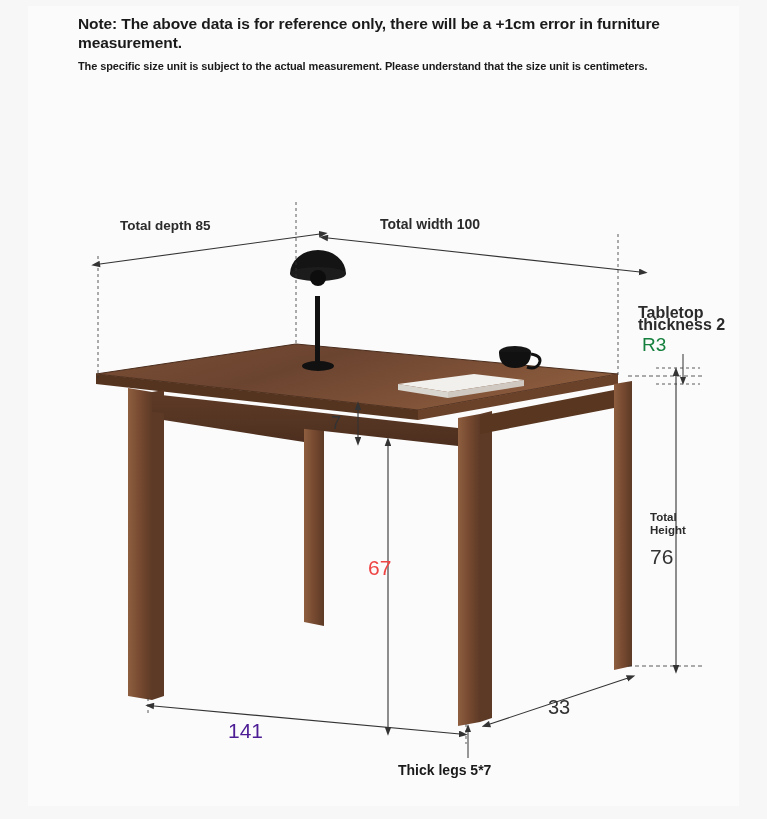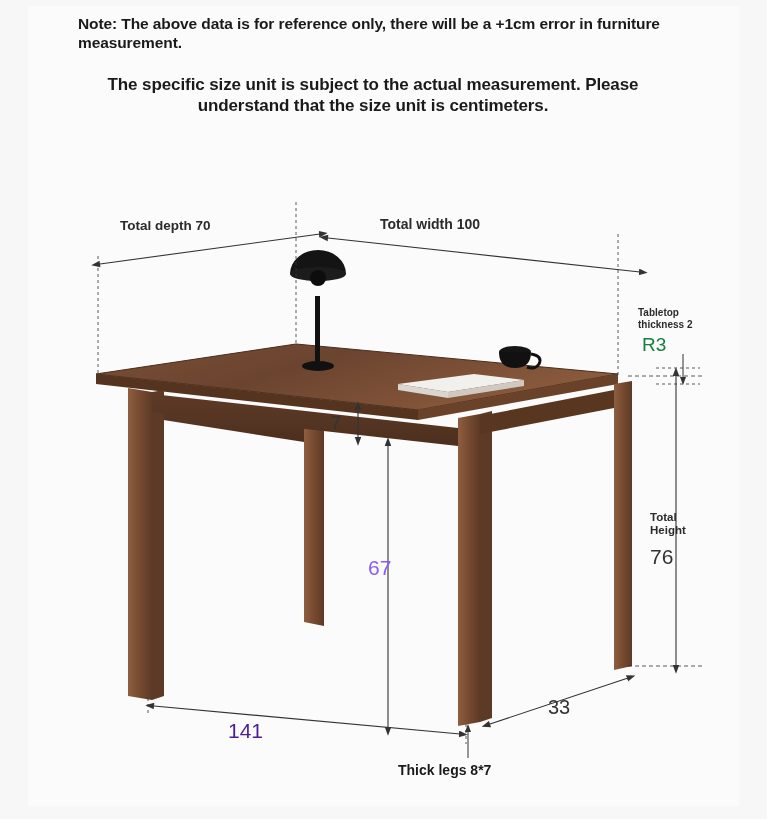--- a/index.html
+++ b/index.html
@@ -34,42 +34,41 @@
     width: 590px;
     color: #1a1a1a;
   }
   .note .line1 {
     font-size: 15.5px;
     font-weight: bold;
     line-height: 19px;
     letter-spacing: -0.1px;
   }
   .note .line2 {
-    margin-top: 22px;
-    font-size: 17px;
+    margin-top: 4px;
+    font-size: 11px;
     font-weight: bold;
     line-height: 21px;
     letter-spacing: -0.1px;
-    text-align: center;
   }
 
   
   .lbl {
     position: absolute;
     color: #2b2b2b;
     white-space: pre-line;
   }
   .lbl-depth   { left: 92px;  top: 212px; font-size: 13.5px; font-weight: bold; }
   .lbl-width   { left: 352px; top: 210px; font-size: 14px;   font-weight: bold; }
-  .lbl-thick   { left: 610px; top: 301px; font-size: 10px;   font-weight: bold; line-height: 12px; }
+  .lbl-thick   { left: 610px; top: 301px; font-size: 16px;   font-weight: bold; line-height: 12px; }
   .lbl-r3      { left: 614px; top: 328px; font-size: 19px;   font-weight: normal; color:#15803d; }
   .lbl-totalh  { left: 622px; top: 481px; font-size: 11.5px; font-weight: bold; line-height: 13px; margin-top: 24px; }
   .lbl-76      { left: 622px; top: 507px; font-size: 21px;   color: #333; margin-top: 32px; }
   .lbl-7       { left: 303px; top: 407px; font-size: 18px;   color: #333; }
-  .lbl-67      { left: 340px; top: 550px; font-size: 21px;   color: #8b5cf6; }
+  .lbl-67      { left: 340px; top: 550px; font-size: 21px;   color: #ef4444; }
   .lbl-141     { left: 200px; top: 713px; font-size: 21px;   color: #4c1d95; }
   .lbl-66      { left: 520px; top: 690px; font-size: 20px;   color: #333; }
   .lbl-legs    { left: 370px; top: 756px; font-size: 14px;   font-weight: bold; color:#1a1a1a; }
 
   svg.diagram {
     position: absolute;
     left: 0;
     top: 0;
     width: 711px;
     height: 800px;
@@ -179,28 +178,28 @@
         <line x1="126" y1="700" x2="432" y2="728" stroke-width="1.1" marker-start="url(#arrL)" marker-end="url(#arrR)"></line>
         <line x1="120" y1="692" x2="120" y2="710" stroke-width="0.8" stroke-dasharray="3,3"></line>
         <line x1="438" y1="718" x2="438" y2="738" stroke-width="0.8" stroke-dasharray="3,3"></line>
 
         <line x1="462" y1="718" x2="600" y2="672" stroke-width="1.1" marker-start="url(#arrL)" marker-end="url(#arrR)"></line>
 
         <line x1="440" y1="726" x2="440" y2="752" stroke-width="1" marker-start="url(#arrL)"></line>
       </g>
     </svg>
 
-    <div class="lbl lbl-depth">Total depth 70</div>
+    <div class="lbl lbl-depth">Total depth 85</div>
     <div class="lbl lbl-width">Total width 100</div>
     <div class="lbl lbl-thick">Tabletop
 thickness 2</div>
     <div class="lbl lbl-r3">R3</div>
     <div class="lbl lbl-totalh">Total
 Height</div>
     <div class="lbl lbl-76">76</div>
     <div class="lbl lbl-7">7</div>
     <div class="lbl lbl-67">67</div>
     <div class="lbl lbl-141">141</div>
     <div class="lbl lbl-66">33</div>
-    <div class="lbl lbl-legs">Thick legs 8*7</div>
+    <div class="lbl lbl-legs">Thick legs 5*7</div>
 
   </div>
 </div>
 
 </body></html>

